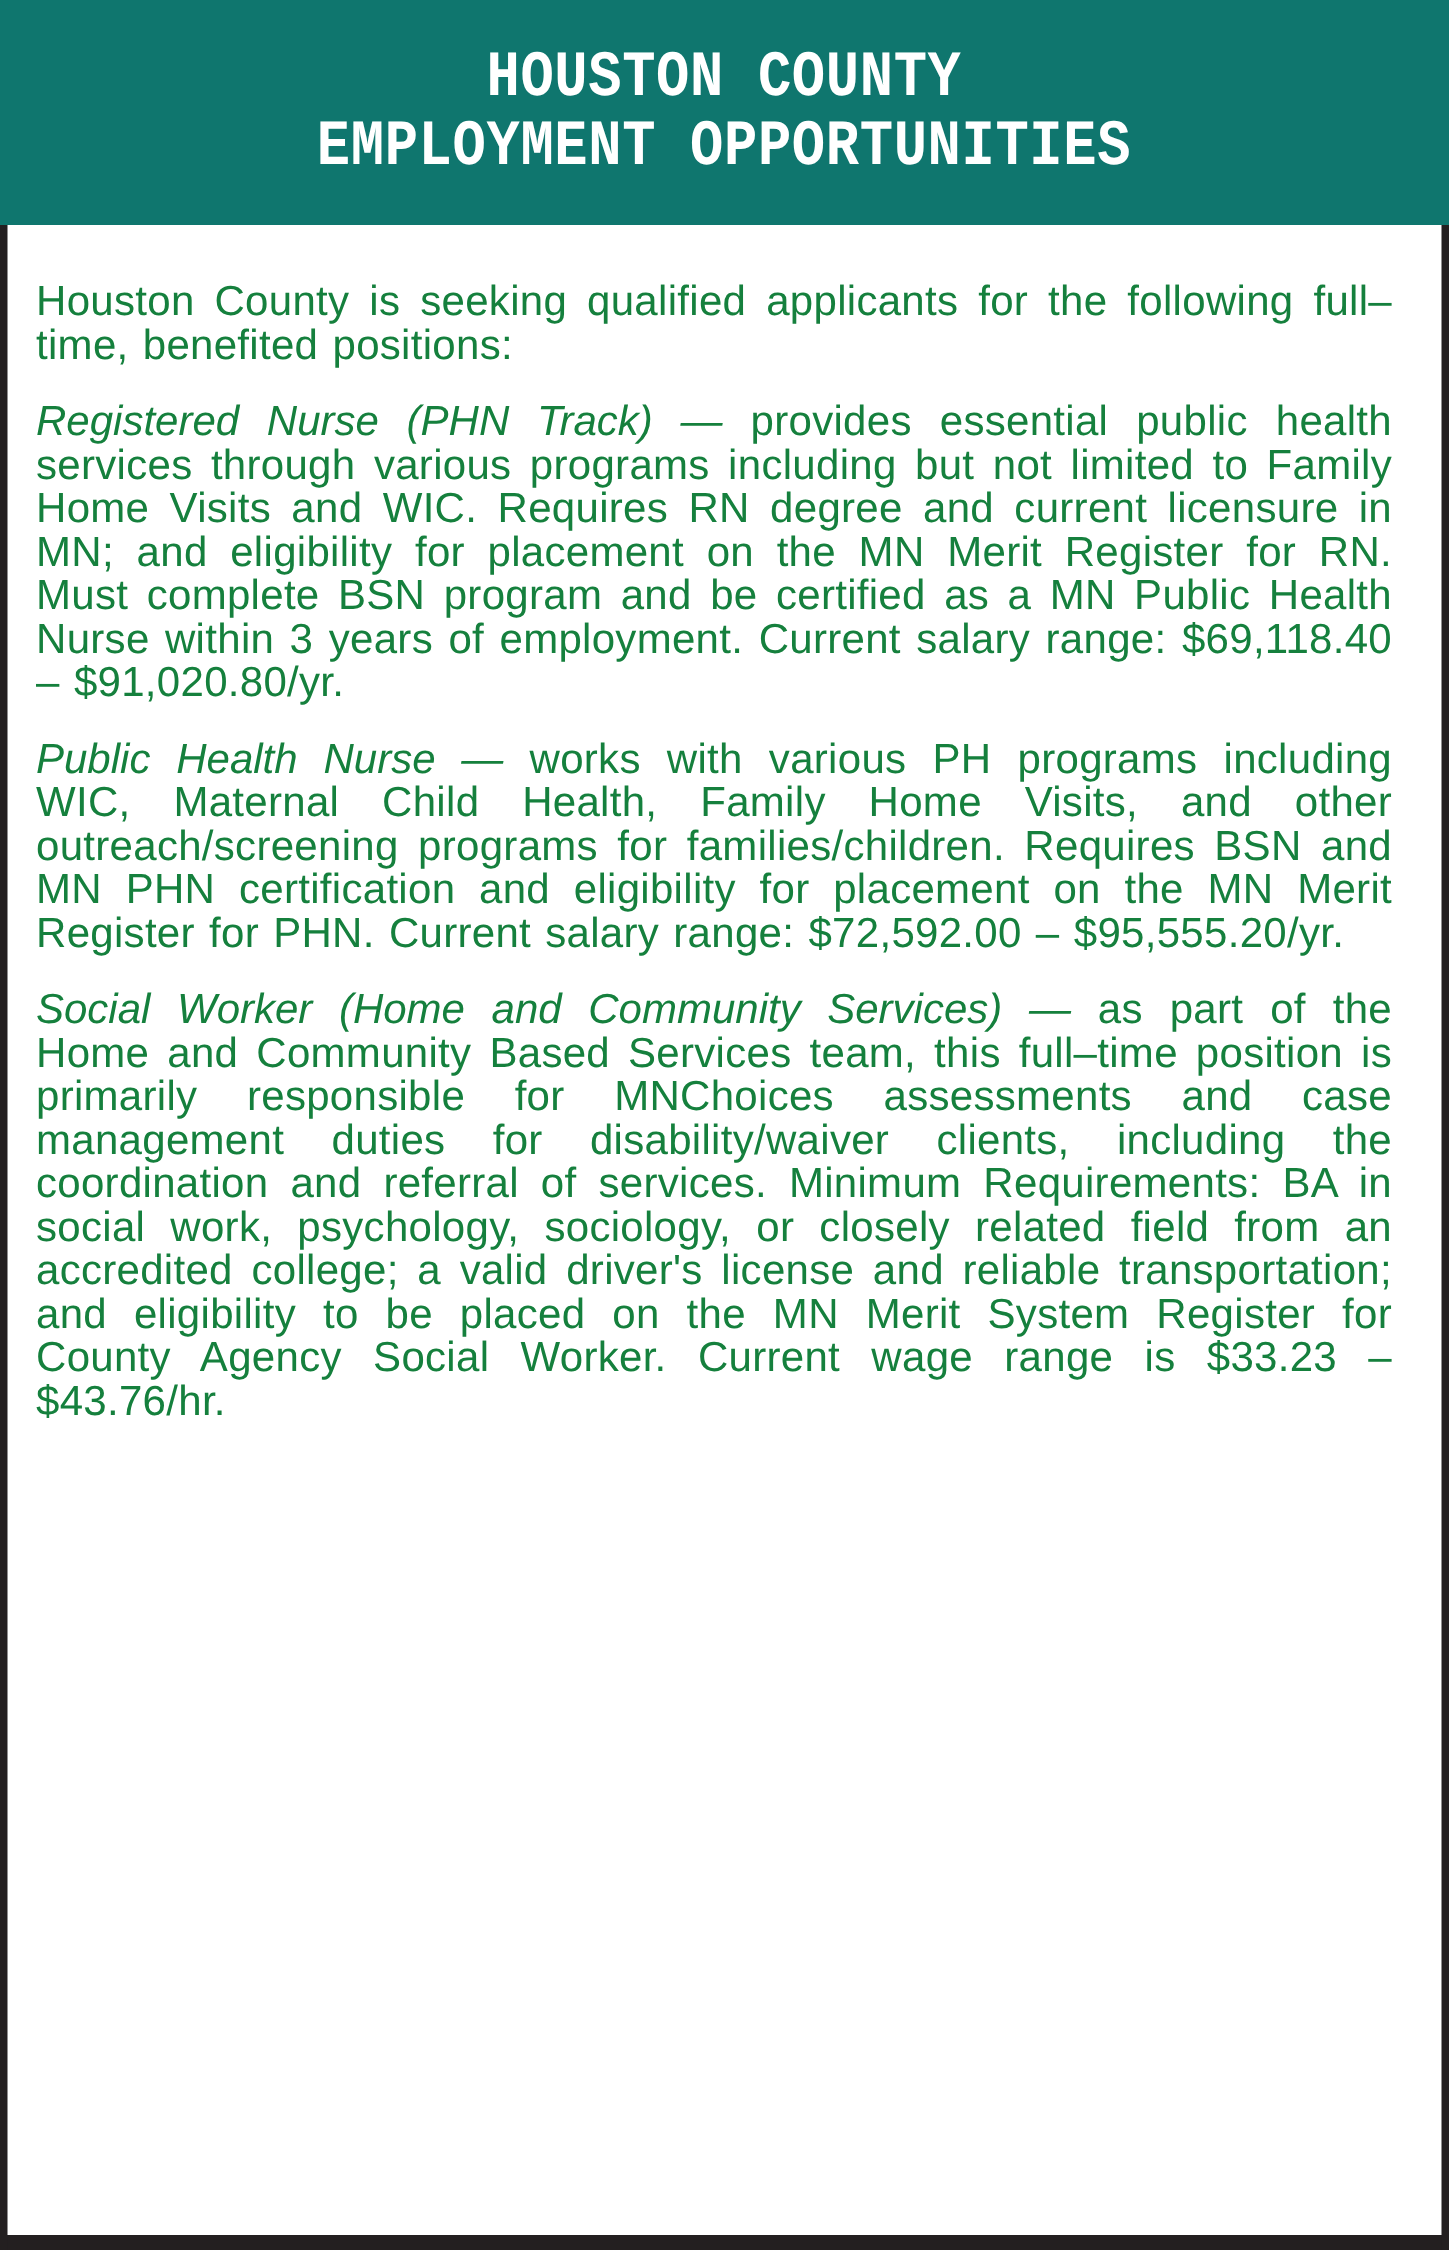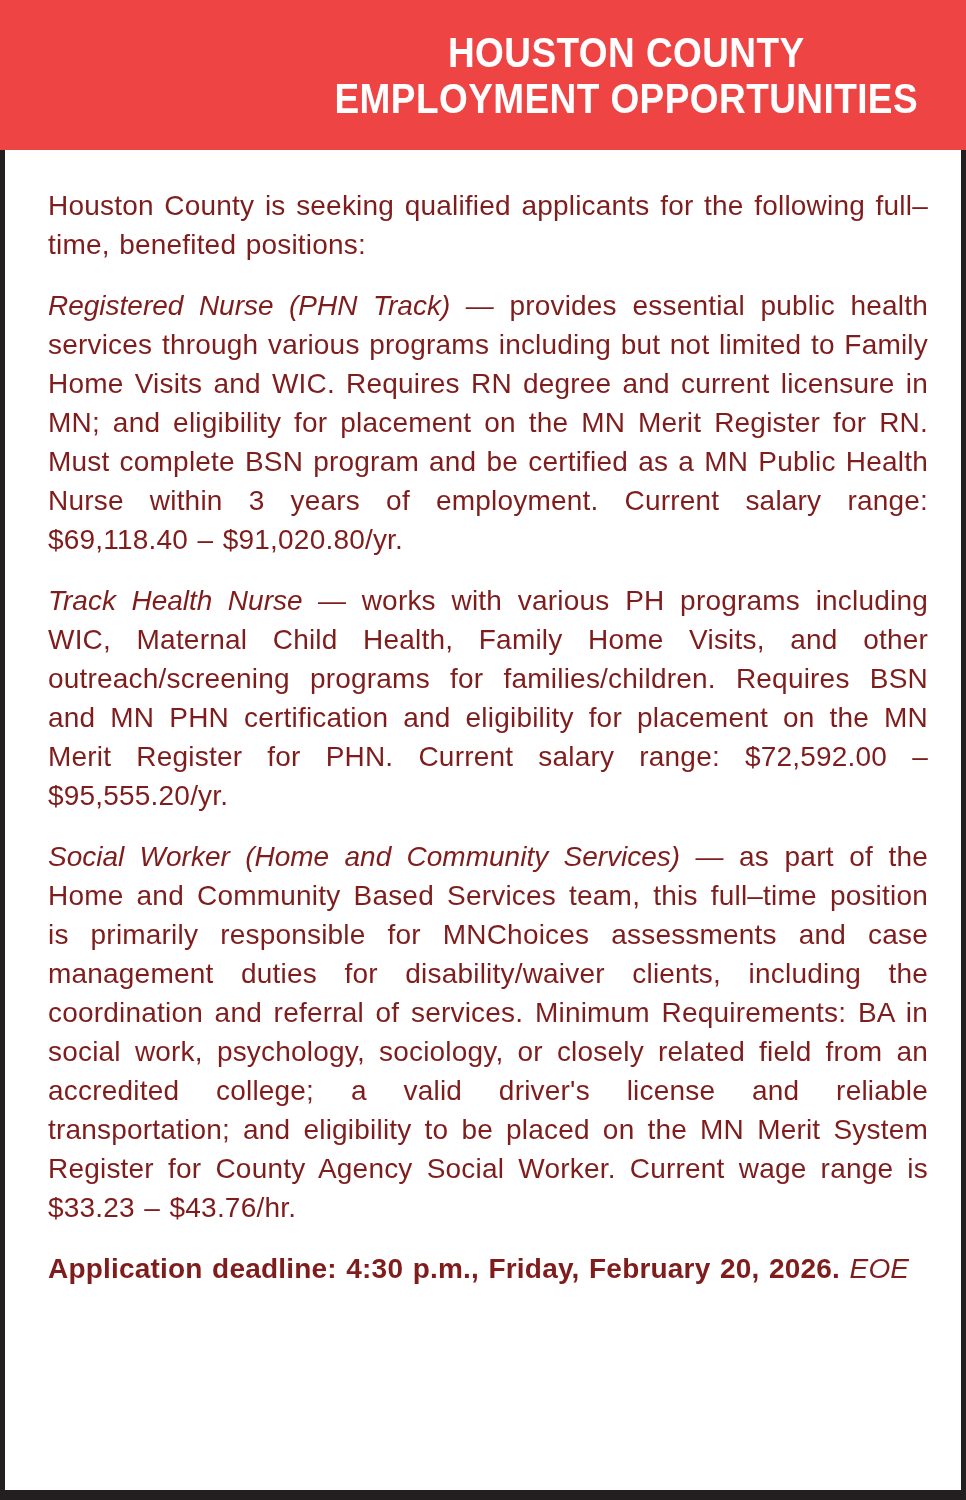--- a/index.html
+++ b/index.html
@@ -15,48 +15,49 @@
     width: 966px;
     height: 1500px;
     box-sizing: border-box;
     display: flex;
     flex-direction: column;
     background: #ffffff;
   }
   .banner {
     height: 150px;
     flex: 0 0 150px;
-    background: #ef4444;
+    background: #0f766e;
     color: #ffffff;
     display: flex;
     align-items: center;
-    justify-content: flex-end;
+    justify-content: center;
+    font-family: Liberation Mono, monospace;
   }
   .banner h1 {
     margin: 0;
     text-align: center;
     font-size: 43px;
     line-height: 46px;
     font-weight: bold;
     letter-spacing: 0.5px;
     transform: scaleX(0.86);
     transform-origin: center;
     white-space: nowrap;
   }
   .banner .line { display: block; }
   .content {
     flex: 1 1 auto;
     border-left: 5px solid #231f20;
     border-right: 5px solid #231f20;
     border-bottom: 10px solid #231f20;
-    padding: 36px 33px 0 43px;
+    padding: 36px 33px 0 19px;
     overflow: hidden;
-    color: #7f1d1d;
+    color: #15803d;
     font-size: 28px;
-    line-height: 39px;
+    line-height: 29px;
     letter-spacing: 0.2px;
     word-spacing: 1.5px;
     text-align: justify;
   }
   .content p {
     margin: 22px 0 0 0;
   }
   .content p:first-child {
     margin-top: 0;
   }
@@ -87,22 +88,21 @@
         <span class="line">EMPLOYMENT OPPORTUNITIES</span>
       </h1>
   </header>
 
   <main class="content">
 
     <p class="intro-par"><span>Houston County is seeking qualified applicants for the following full–time, benefited positions:</span></p>
 
     <p class="job-par"><span class="lead">Registered Nurse (PHN Track) —</span><span> provides essential public health services through various programs including but not limited to Family Home Visits and WIC. Requires RN degree and current licensure in MN; and eligibility for placement on the MN Merit Register for RN. Must complete BSN program and be certified as a MN Public Health Nurse within 3 years of employment. Current salary range: $69,118.40 – $91,020.80/yr.</span></p>
 
-    <p class="job-par"><span class="lead">Track Health Nurse —</span><span> works with various PH programs including WIC, Maternal Child Health, Family Home Visits, and other outreach/screening programs for families/children. Requires BSN and MN PHN certification and eligibility for placement on the MN Merit Register for PHN. Current salary range: $72,592.00 – $95,555.20/yr.</span></p>
+    <p class="job-par"><span class="lead">Public Health Nurse —</span><span> works with various PH programs including WIC, Maternal Child Health, Family Home Visits, and other outreach/screening programs for families/children. Requires BSN and MN PHN certification and eligibility for placement on the MN Merit Register for PHN. Current salary range: $72,592.00 – $95,555.20/yr.</span></p>
 
     <p class="job-par"><span class="lead">Social Worker (Home and Community Services) —</span><span> as part of the Home and Community Based Services team, this full–time position is primarily responsible for MNChoices assessments and case management duties for disability/waiver clients, including the coordination and referral of services. Minimum Requirements: BA in social work, psychology, sociology, or closely related field from an accredited college; a valid driver's license and reliable transportation; and eligibility to be placed on the MN Merit System Register for County Agency Social Worker. Current wage range is $33.23 – $43.76/hr.</span></p>
 
 
-    <p class="deadline-par"><span class="bold">Application deadline: 4:30 p.m., Friday, February 20, 2026.</span><span class="eoe"> EOE</span></p>
 
   </main>
 
 </div>
 
 </body></html>

